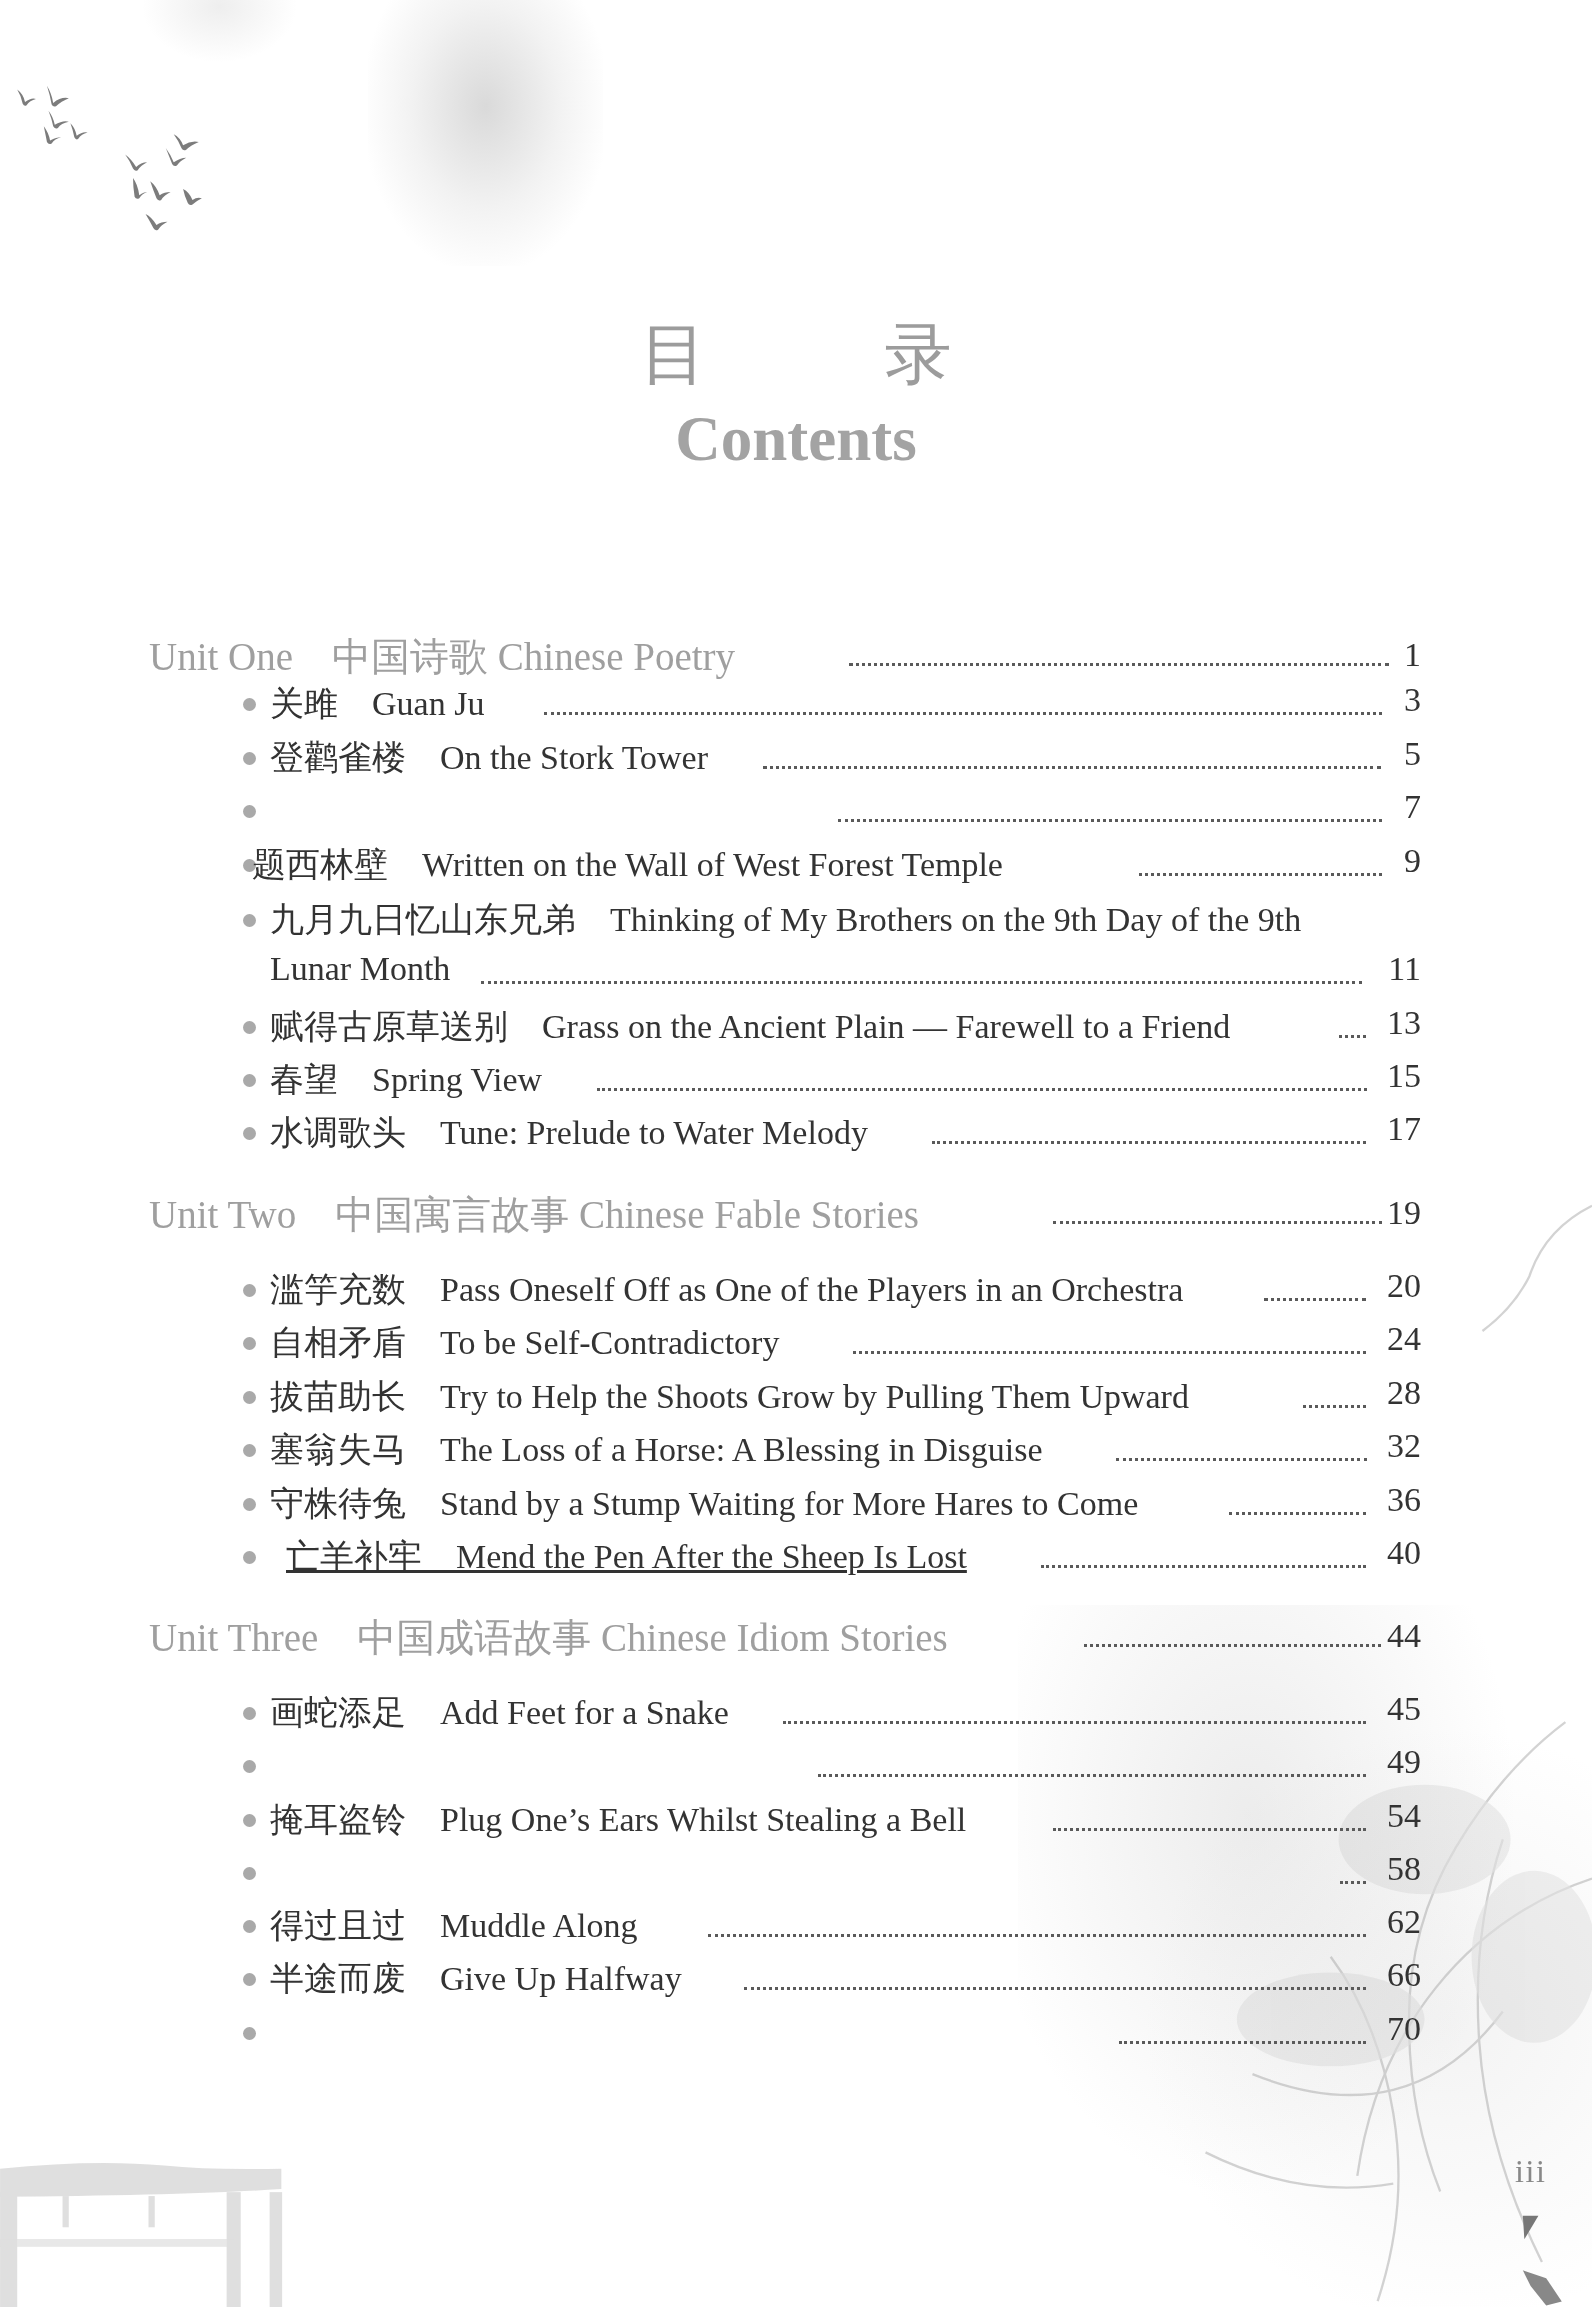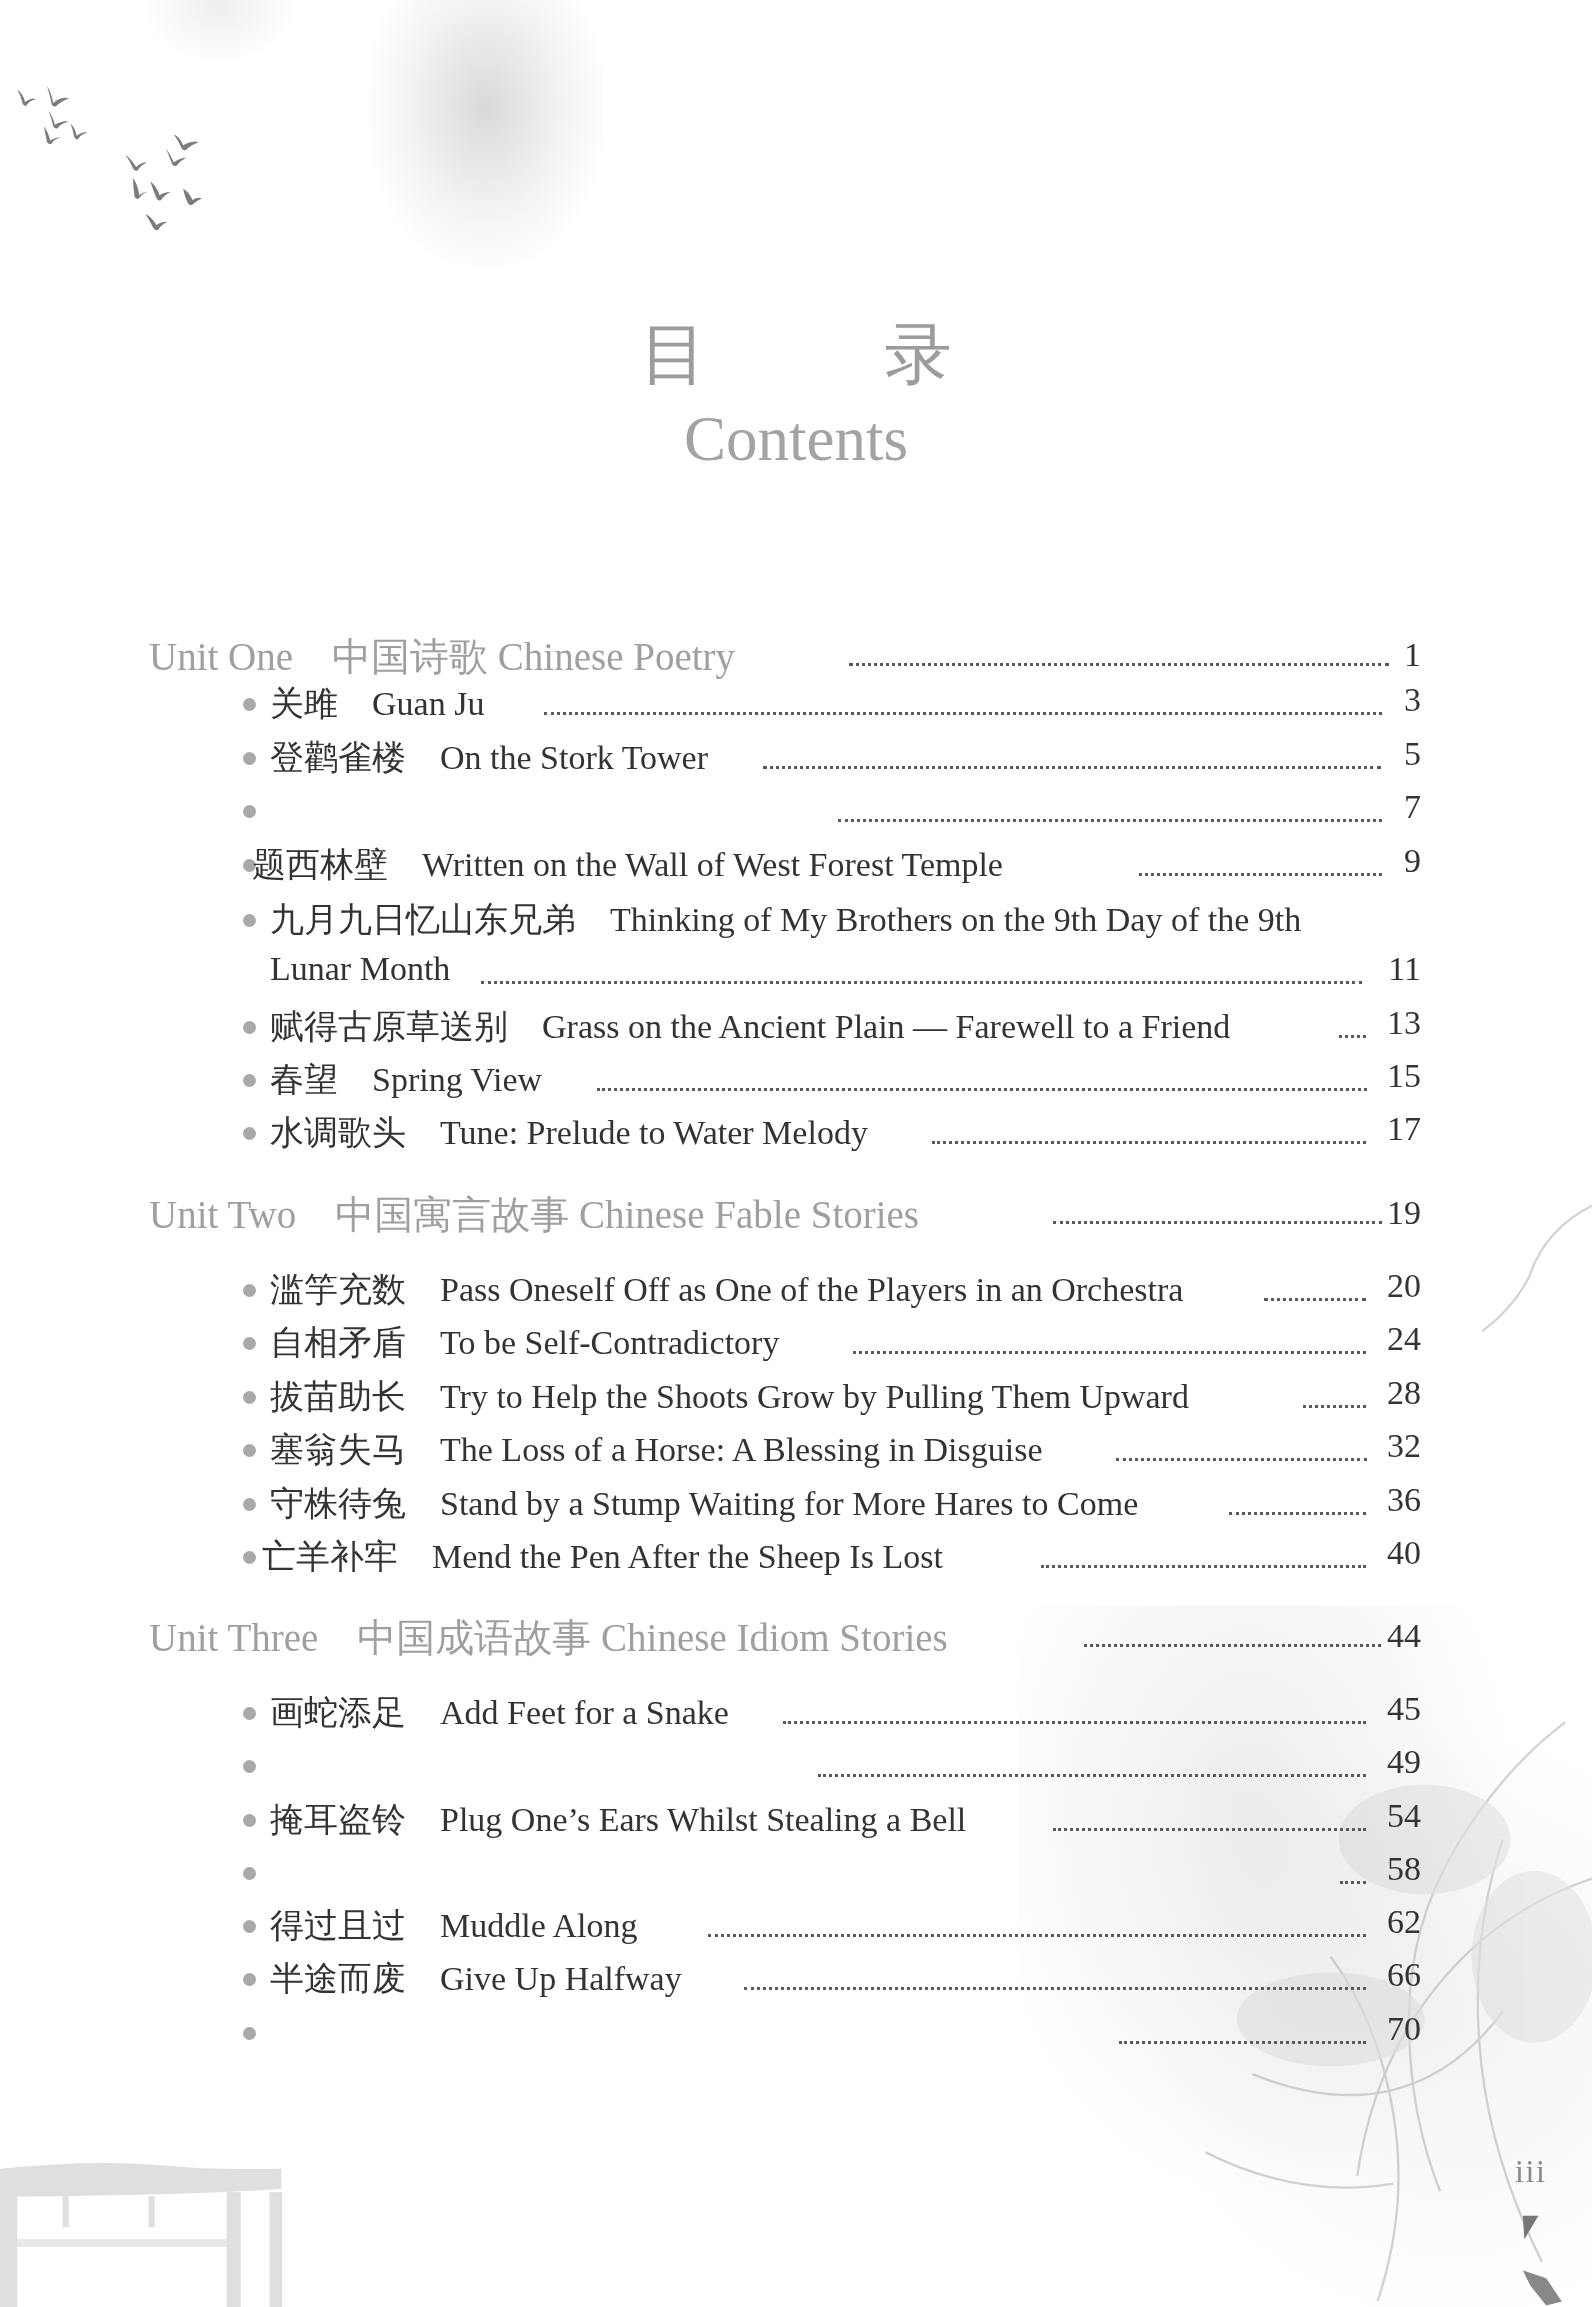--- a/index.html
+++ b/index.html
@@ -34,21 +34,21 @@
   .title-cn {
     position: absolute; left: 0; width: 1592px; top: 309px;
     text-align: center;
     font-size: 67px; color: #9c9c9c; letter-spacing: 78px;
     text-indent: 78px;
     font-family: "DejaVu Serif", serif;
   }
   .title-en {
     position: absolute; left: 0; width: 1592px; top: 403px;
     text-align: center;
-    font-size: 63px; font-weight: normal; color: #a3a3a3;
+    font-size: 63px; font-weight: bold; color: #a3a3a3;
   }
 
   .toc { position: absolute; left: 0; top: 0; width: 1592px; }
   .row {
     position: absolute; left: 0; width: 1592px; height: 47px;
     display: flex; align-items: baseline;
     white-space: nowrap;
   }
   .unit { font-size: 39px; color: #9f9f9f; }
   .unit .u-label { position: absolute; left: 149px; }
@@ -277,21 +277,21 @@
     <span style="position:absolute;left:270px;">
       <span class="cn">守株待兔</span>&nbsp;&nbsp;&nbsp;
       <span>Stand by a Stump Waiting for More Hares to Come</span>
     </span>
     <span class="leader-line" style="left:1229px; width:137px; top:31px;"></span>
     <span class="pg">36</span>
   </div>
 
   <div class="row entry" style="top:1534px;">
     <span class="bullet" style="top:17px;"></span>
-    <span style="position:absolute;left:262px;">
+    <span style="position:absolute;left:286px;text-decoration:underline;">
       <span class="cn">亡羊补牢</span>&nbsp;&nbsp;&nbsp;
       <span>Mend the Pen After the Sheep Is Lost</span>
     </span>
     <span class="leader-line" style="left:1041px; width:325px; top:31px;"></span>
     <span class="pg">40</span>
   </div>
 
   <div class="row unit" style="top:1611px;">
     <span class="u-label" style="left:149px;">
       <span>Unit Three</span>&nbsp;&nbsp;&nbsp;

